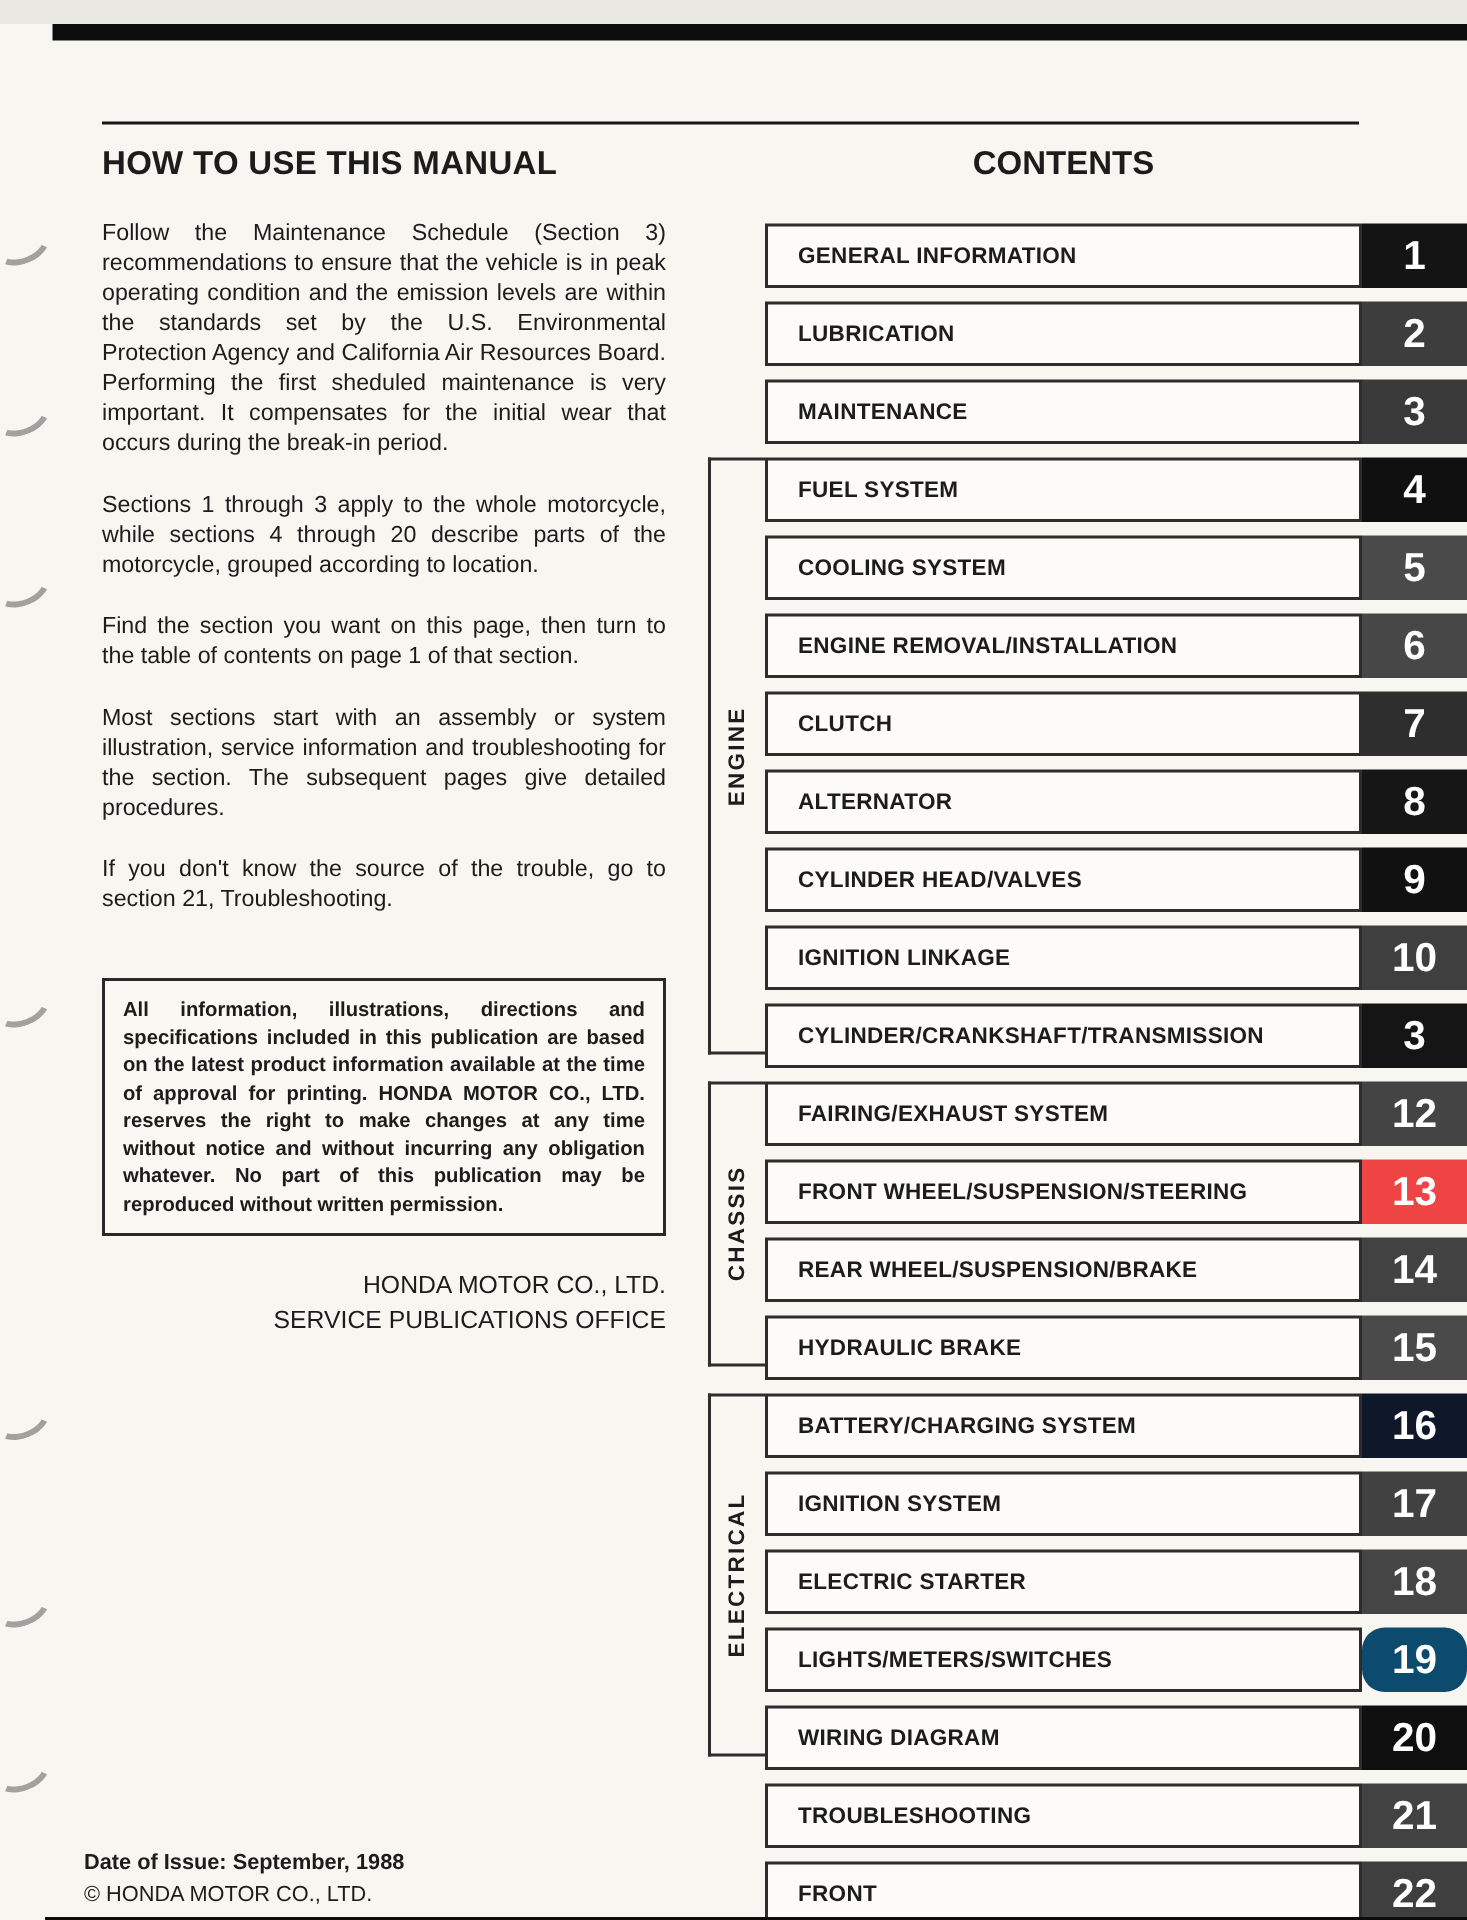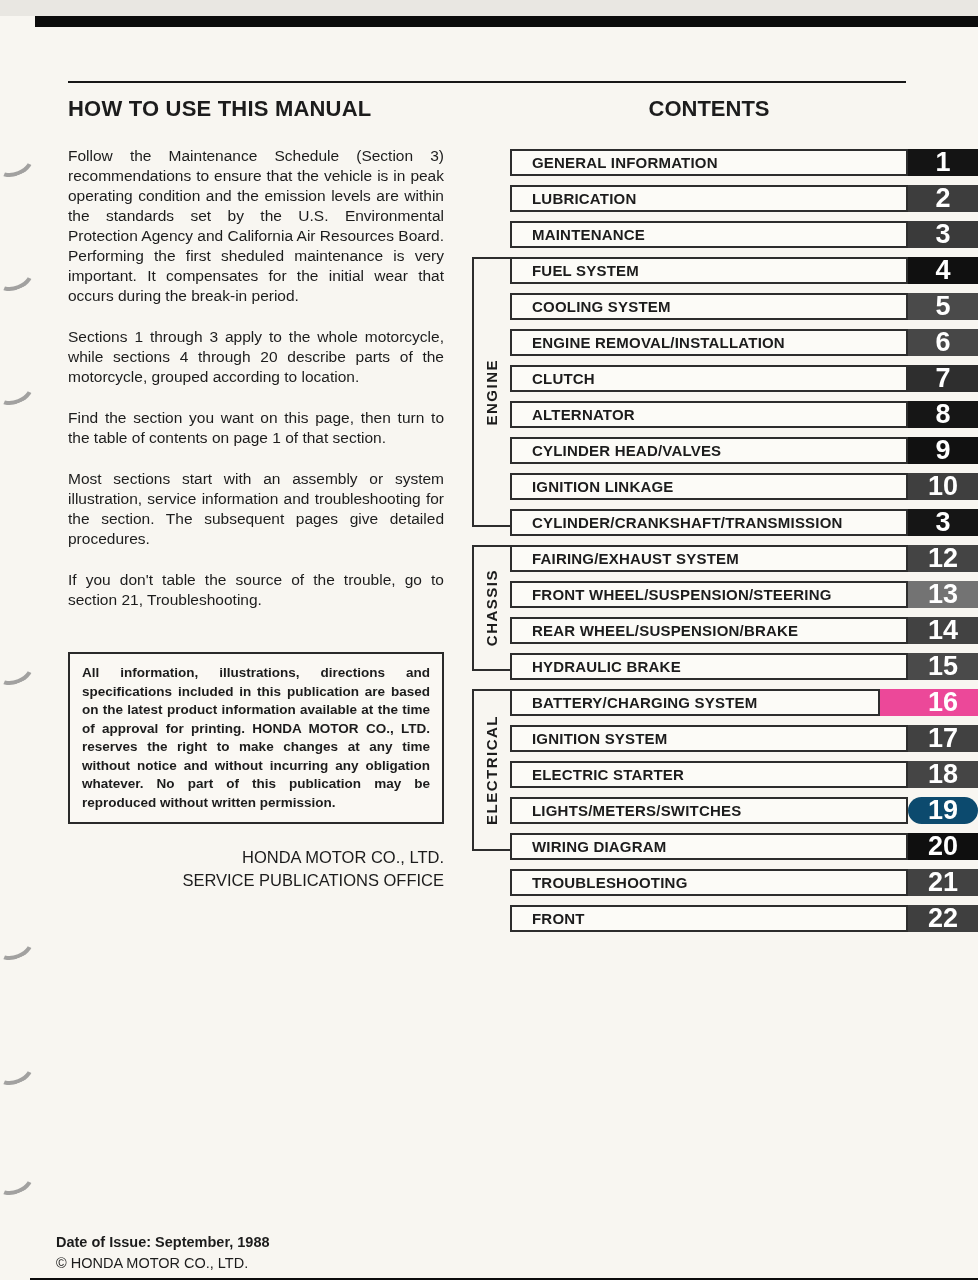--- a/index.html
+++ b/index.html
@@ -23,21 +23,21 @@
   .leftcol p { font-size:15.5px; line-height:20px; text-align:justify; margin:0 0 21px; }
   .notice { border:2px solid #2a2a2a; background:#faf8f3; padding:10px 12px;
     font-size:13.5px; font-weight:bold; line-height:18.5px; text-align:justify;
     margin:42px 0 22px; }
   .publisher { text-align:right; font-size:16.5px; line-height:23px; }
 
   
   .rightcol { position:absolute; left:443px; top:80px; right:0; }
   .contents-title { margin:0 70px 0 67px; text-align:center; font-size:22px; font-weight:bold; }
   .rows { margin-top:27px; }
-  .row { display:flex; height:27px; margin-bottom:9px; }
+  .row { display:flex; height:43px; margin-bottom:9px; }
   .rows > .row { margin-left:67px; }
   .row-label { flex:1; border:2px solid #2d2d2d; background:#fcfbf7;
     display:flex; align-items:center; padding:0 6px 0 20px;
     font-weight:bold; font-size:15px; letter-spacing:0.2px; white-space:nowrap; }
   .row-badge { width:70px; color:#ffffff; display:flex; align-items:center; justify-content:center;
     font-weight:bold; font-size:27px; }
 
   .group { position:relative; padding-left:67px; }
   .bracket { position:absolute; left:29px; top:0; bottom:9px; width:36px;
     border:2px solid #2d2d2d; border-right:none; }
@@ -64,21 +64,21 @@
   <div class="binding" style="top:915px"></div>
   <div class="binding" style="top:1040px"></div>
   <div class="binding" style="top:1150px"></div>
 
   <div class="leftcol">
     <h1 class="howto-title">HOW TO USE THIS MANUAL</h1>
     <p>Follow the Maintenance Schedule (Section 3) recommendations to ensure that the vehicle is in peak operating condition and the emission levels are within the standards set by the U.S. Environmental Protection Agency and California Air Resources Board. Performing the first sheduled maintenance is very important. It compensates for the initial wear that occurs during the break-in period.</p>
     <p>Sections 1 through 3 apply to the whole motorcycle, while sections 4 through 20 describe parts of the motorcycle, grouped according to location.</p>
     <p>Find the section you want on this page, then turn to the table of contents on page 1 of that section.</p>
     <p>Most sections start with an assembly or system illustration, service information and troubleshooting for the section. The subsequent pages give detailed procedures.</p>
-    <p>If you don't table the source of the trouble, go to section 21, Troubleshooting.</p>
+    <p>If you don't know the source of the trouble, go to section 21, Troubleshooting.</p>
     <div class="notice">All information, illustrations, directions and specifications included in this publication are based on the latest product information available at the time of approval for printing. HONDA MOTOR CO., LTD. reserves the right to make changes at any time without notice and without incurring any obligation whatever. No part of this publication may be reproduced without written permission.</div>
     <div class="publisher">
       <div>HONDA MOTOR CO., LTD.</div>
       <div>SERVICE PUBLICATIONS OFFICE</div>
     </div>
   </div>
 
   <div class="rightcol">
     <div class="contents-title">CONTENTS</div>
     <div class="rows">
@@ -139,40 +139,40 @@
         <div class="bracket"></div>
         <div class="group-label">
             <span>CHASSIS</span>
           </div>
         <div class="row">
           <div class="row-label">FAIRING/EXHAUST SYSTEM</div>
           <div class="row-badge" style="background-color: rgb(68, 68, 68);">12</div>
         </div>
         <div class="row">
           <div class="row-label">FRONT WHEEL/SUSPENSION/STEERING</div>
-          <div class="row-badge" style="background-color: #737373;">13</div>
+          <div class="row-badge" style="background-color: #ef4444;">13</div>
         </div>
         <div class="row">
           <div class="row-label">REAR WHEEL/SUSPENSION/BRAKE</div>
           <div class="row-badge" style="background-color: rgb(66, 66, 66);">14</div>
         </div>
         <div class="row">
           <div class="row-label">HYDRAULIC BRAKE</div>
           <div class="row-badge" style="background-color: rgb(74, 74, 74);">15</div>
         </div>
       </div>
 
       <div class="group">
         <div class="bracket"></div>
         <div class="group-label">
             <span>ELECTRICAL</span>
           </div>
         <div class="row">
           <div class="row-label">BATTERY/CHARGING SYSTEM</div>
-          <div class="row-badge" style="background-color: #ec4899; padding-left: 28px;">16</div>
+          <div class="row-badge" style="background-color: #0f172a;">16</div>
         </div>
         <div class="row">
           <div class="row-label">IGNITION SYSTEM</div>
           <div class="row-badge" style="background-color: rgb(65, 65, 65);">17</div>
         </div>
         <div class="row">
           <div class="row-label">ELECTRIC STARTER</div>
           <div class="row-badge" style="background-color: rgb(69, 69, 69);">18</div>
         </div>
         <div class="row">

